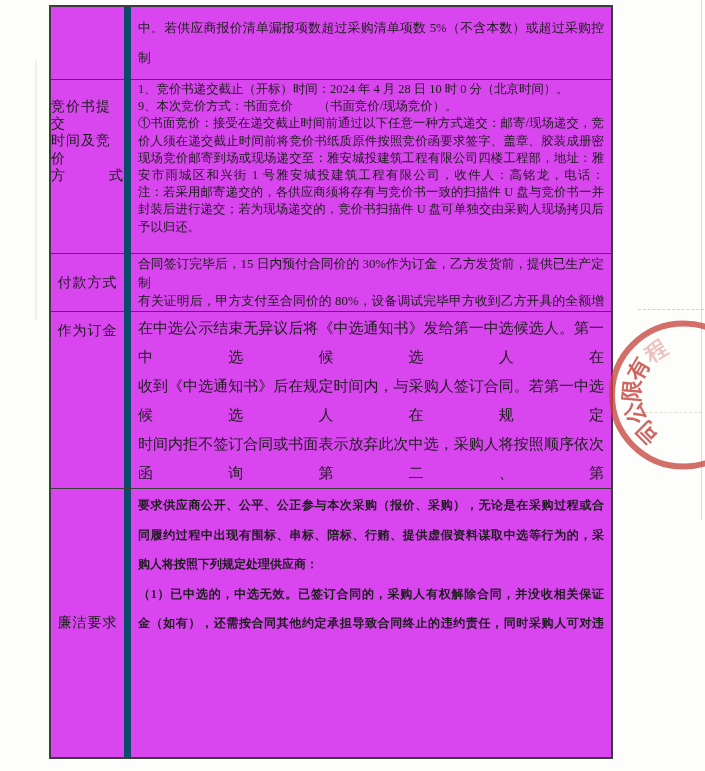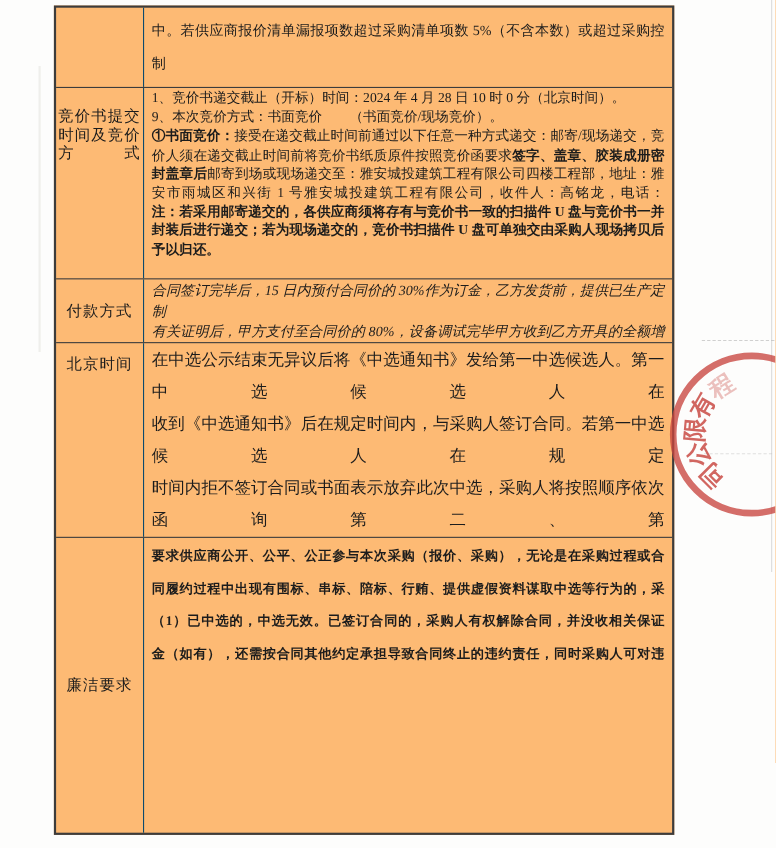--- a/index.html
+++ b/index.html
@@ -13,47 +13,47 @@
   .page-edge { position:absolute; left:701px; top:0; width:1px; height:520px; background:#dcdcdc; }
   .scan-smudge { position:absolute; left:35px; top:60px; width:2px; height:260px; background:#efefec; }
   .artifact-dash { position:absolute; border-top:1px dashed #bdbdbd; opacity:.7; }
   .dash-1 { left:638px; top:309px; width:66px; }
   .dash-2 { left:640px; top:412px; width:62px; opacity:.45; }
 
   .doc-table {
     position:absolute; left:49px; top:5px;
     width:564px;
     border:2px solid #3c3c3c;
-    background:#fdba74;
+    background:#d946ef;
   }
   .row { display:flex; }
   .row + .row { border-top:1px solid #3c3c3c; }
   .cell-label {
     width:80px; flex:0 0 80px;
-    border-right:1px solid #0c4a6e;
+    border-right:7px solid #0c4a6e;
     display:flex; align-items:center; justify-content:center;
     font-size:14px; letter-spacing:1px; text-align:center;
   }
   .cell-label.lbl-top { align-items:flex-start; padding-top:10px; }
   .cell-label.lbl-multi { align-items:flex-start; padding-top:18px; justify-content:center; }
   .lbl-multi .lines-box { text-align:left; }
   .lbl-multi .line { line-height:41px; text-align:left !important; }
   .cell-content { flex:1 1 auto; padding:2px 7px 0 7px; overflow:hidden; }
 
   .line { text-align:justify; text-align-last:justify; }
   .line.end { text-align-last:left; }
-  .b { font-weight:bold; }
+  .b { font-weight:normal; }
   .u { text-underline-offset:3px; white-space:pre-wrap; }
 
   .r1 { height:72px; } .r1 .cell-content { padding-top:6px; font-size:12.8px; }
   .r1 .line { line-height:30px; }
   .r2 { height:174px; } .r2 .cell-content { padding-top:1px; font-size:12.4px; }
   .r2 .line { line-height:17.2px; }
   .r3 { height:58px; } .r3 .cell-content { padding-top:1px; font-size:12.8px; }
-  .r3 .line { line-height:18.5px;font-style:italic; }
+  .r3 .line { line-height:18.5px; }
   .r4 { height:177px; } .r4 .cell-content { padding-top:2px; font-size:15px; }
   .r4 .line { line-height:29px; }
   .r5 { height:269px; } .r5 .cell-content { padding-top:2px; font-size:12px;font-weight:bold; }
   .r5 .line { line-height:29.5px; }
 
   .seal-svg { position:absolute; left:596px; top:314px; }
   .seal-svg text { font-family:"Liberation Serif","DejaVu Serif",serif; }
 </style>
 </head>
 <body>
@@ -79,50 +79,51 @@
           <div class="line">竞价书提交</div>
           <div class="line">时间及竞价</div>
           <div class="line">方式</div>
         </div>
     </div>
     <div class="cell-content">
         <div class="line end"><span class="">1、竞价书递交截止（开标）时间：2024 年 4 月 28 日 10 时 0 分（北京时间）。</span></div>
         <div class="line end"><span class="">9、本次竞价方式：</span><span class="u">书面竞价　　</span><span class="">（书面竞价/现场竞价）。</span></div>
         <div class="line"><span class="b ">①书面竞价：</span><span class="">接受在递交截止时间前通过以下任意一种方式递交：</span><span class="u">邮寄/现场递交</span><span class="">，竞</span></div>
         <div class="line"><span class="">价人须在递交截止时间前将竞价书纸质原件按照竞价函要求</span><span class="b ">签字、盖章、胶装成册密</span></div>
-        <div class="line"><span class="b ">封盖章后</span><span class="">邮寄到场或现场递交至：雅安城投建筑工程有限公司</span><span class="u">四楼工程部</span><span class="">，地址：</span><span class="u">雅</span></div>
+        <div class="line"><span class="b ">现场竞价</span><span class="">邮寄到场或现场递交至：雅安城投建筑工程有限公司</span><span class="u">四楼工程部</span><span class="">，地址：</span><span class="u">雅</span></div>
         <div class="line"><span class="u">安市雨城区和兴街 1 号雅安城投建筑工程有限公司</span><span class="">，收件人：</span><span class="u">高铭龙</span><span class="">，电话：</span></div>
         <div class="line"><span class="b ">注：若采用邮寄递交的，各供应商须将存有与竞价书一致的扫描件 U 盘与竞价书一并</span></div>
         <div class="line"><span class="b ">封装后进行递交；若为现场递交的，竞价书扫描件 U 盘可单独交由采购人现场拷贝后</span></div>
         <div class="line end"><span class="b ">予以归还。</span></div>
       </div>
   </div>
 
   <div class="row r3">
     <div class="cell-label">付款方式</div>
     <div class="cell-content">
         <div class="line"><span class="">合同签订完毕后，15 日内预付合同价的 30%作为订金，乙方发货前，提供已生产定制</span></div>
         <div class="line"><span class="">有关证明后，甲方支付至合同价的 80%，设备调试完毕甲方收到乙方开具的全额增值</span></div>
       </div>
   </div>
 
   <div class="row r4">
-    <div class="cell-label lbl-top">北京时间</div>
+    <div class="cell-label lbl-top">作为订金</div>
     <div class="cell-content">
         <div class="line"><span class="">在中选公示结束无异议后将《中选通知书》发给第一中选候选人。第一中选候选人在</span></div>
         <div class="line"><span class="">收到《中选通知书》后在规定时间内，与采购人签订合同。若第一中选候选人在规定</span></div>
         <div class="line"><span class="">时间内拒不签订合同或书面表示放弃此次中选，采购人将按照顺序依次函询第二、第</span></div>
       </div>
   </div>
 
   <div class="row r5">
     <div class="cell-label">廉洁要求</div>
     <div class="cell-content">
         <div class="line"><span class="">要求供应商公开、公平、公正参与本次采购（报价、采购），无论是在采购过程或合</span></div>
         <div class="line"><span class="">同履约过程中出现有围标、串标、陪标、行贿、提供虚假资料谋取中选等行为的，采</span></div>
+        <div class="line end"><span class="">购人将按照下列规定处理供应商：</span></div>
         <div class="line"><span class="">（1）已中选的，中选无效。已签订合同的，采购人有权解除合同，并没收相关保证</span></div>
         <div class="line"><span class="">金（如有），还需按合同其他约定承担导致合同终止的违约责任，同时采购人可对违</span></div>
         <div class="line"></div>
       </div>
   </div>
 
 </div>
 
 <svg class="seal-svg" width="109" height="162" viewBox="596 314 109 162" xmlns="http://www.w3.org/2000/svg">
   <circle cx="683.5" cy="395" r="71.5" fill="none" stroke="#c8453f" stroke-width="6" opacity="0.78"></circle>

